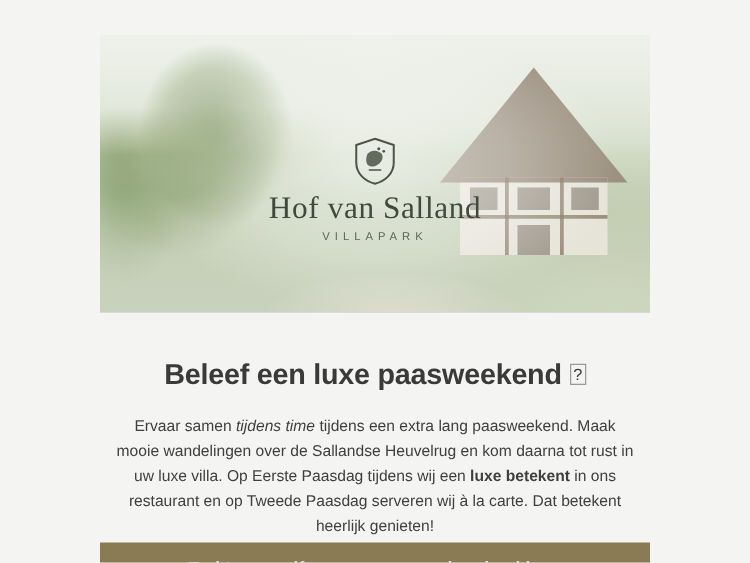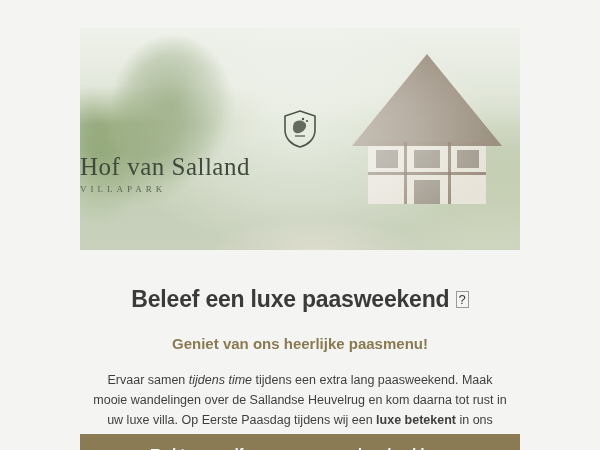--- a/index.html
+++ b/index.html
@@ -98,36 +98,37 @@
   }
   .hero-fade {
     position: absolute;
     inset: 0;
     background: radial-gradient(ellipse 260px 150px at 50% 48%, rgba(255,255,255,0.55) 0%, rgba(255,255,255,0.30) 45%, rgba(255,255,255,0.05) 75%);
   }
   .logo-block {
     position: absolute;
     left: 0; right: 0;
     top: 82px;
+    text-align: center;
   }
   .logo-mark {
     width: 34px;
     height: 38px;
     margin: 0 auto 6px auto;
     display: block;
   }
   .logo-name {
     font-family: "Liberation Serif", serif;
     font-size: 25px;
     color: #3f4a3c;
     letter-spacing: .5px;
     line-height: 1.05;
   }
   .logo-sub {
-    font-family: Liberation Serif, serif;
+    font-family: Liberation Sans, sans-serif;
     font-size: 9px;
     letter-spacing: 4px;
     color: #5c6654;
     margin-top: 4px;
   }
   .headline {
     margin: 36px 40px 0 40px;
     text-align: center;
     font-size: 23px;
     font-weight: bold;
@@ -217,21 +218,20 @@
       </svg>
       <div class="logo-name">Hof van Salland</div>
       <div class="logo-sub">VILLAPARK</div>
     </div>
   </div>
 
   <div class="headline">
     <span>Beleef een luxe paasweekend </span><span class="glyph">?</span>
   </div>
 
-  <div class="subhead">Geniet van ons heerlijke paasmenu!</div>
 
   <div class="body-copy">
     <span><span>Ervaar samen </span><em>tijdens time</em><span> tijdens een extra lang paasweekend. Maak mooie wandelingen over de Sallandse Heuvelrug en kom daarna tot rust in uw luxe villa.</span></span>
     <span><span>Op Eerste Paasdag tijdens wij een </span><strong>luxe betekent</strong><span> in ons restaurant en op Tweede Paasdag serveren wij à la carte. Dat betekent heerlijk genieten!</span></span>
   </div>
 
   <a href="#" class="cta">Trakteer uzelf op een paasweekend vol luxe</a>
 
 </div>
 

